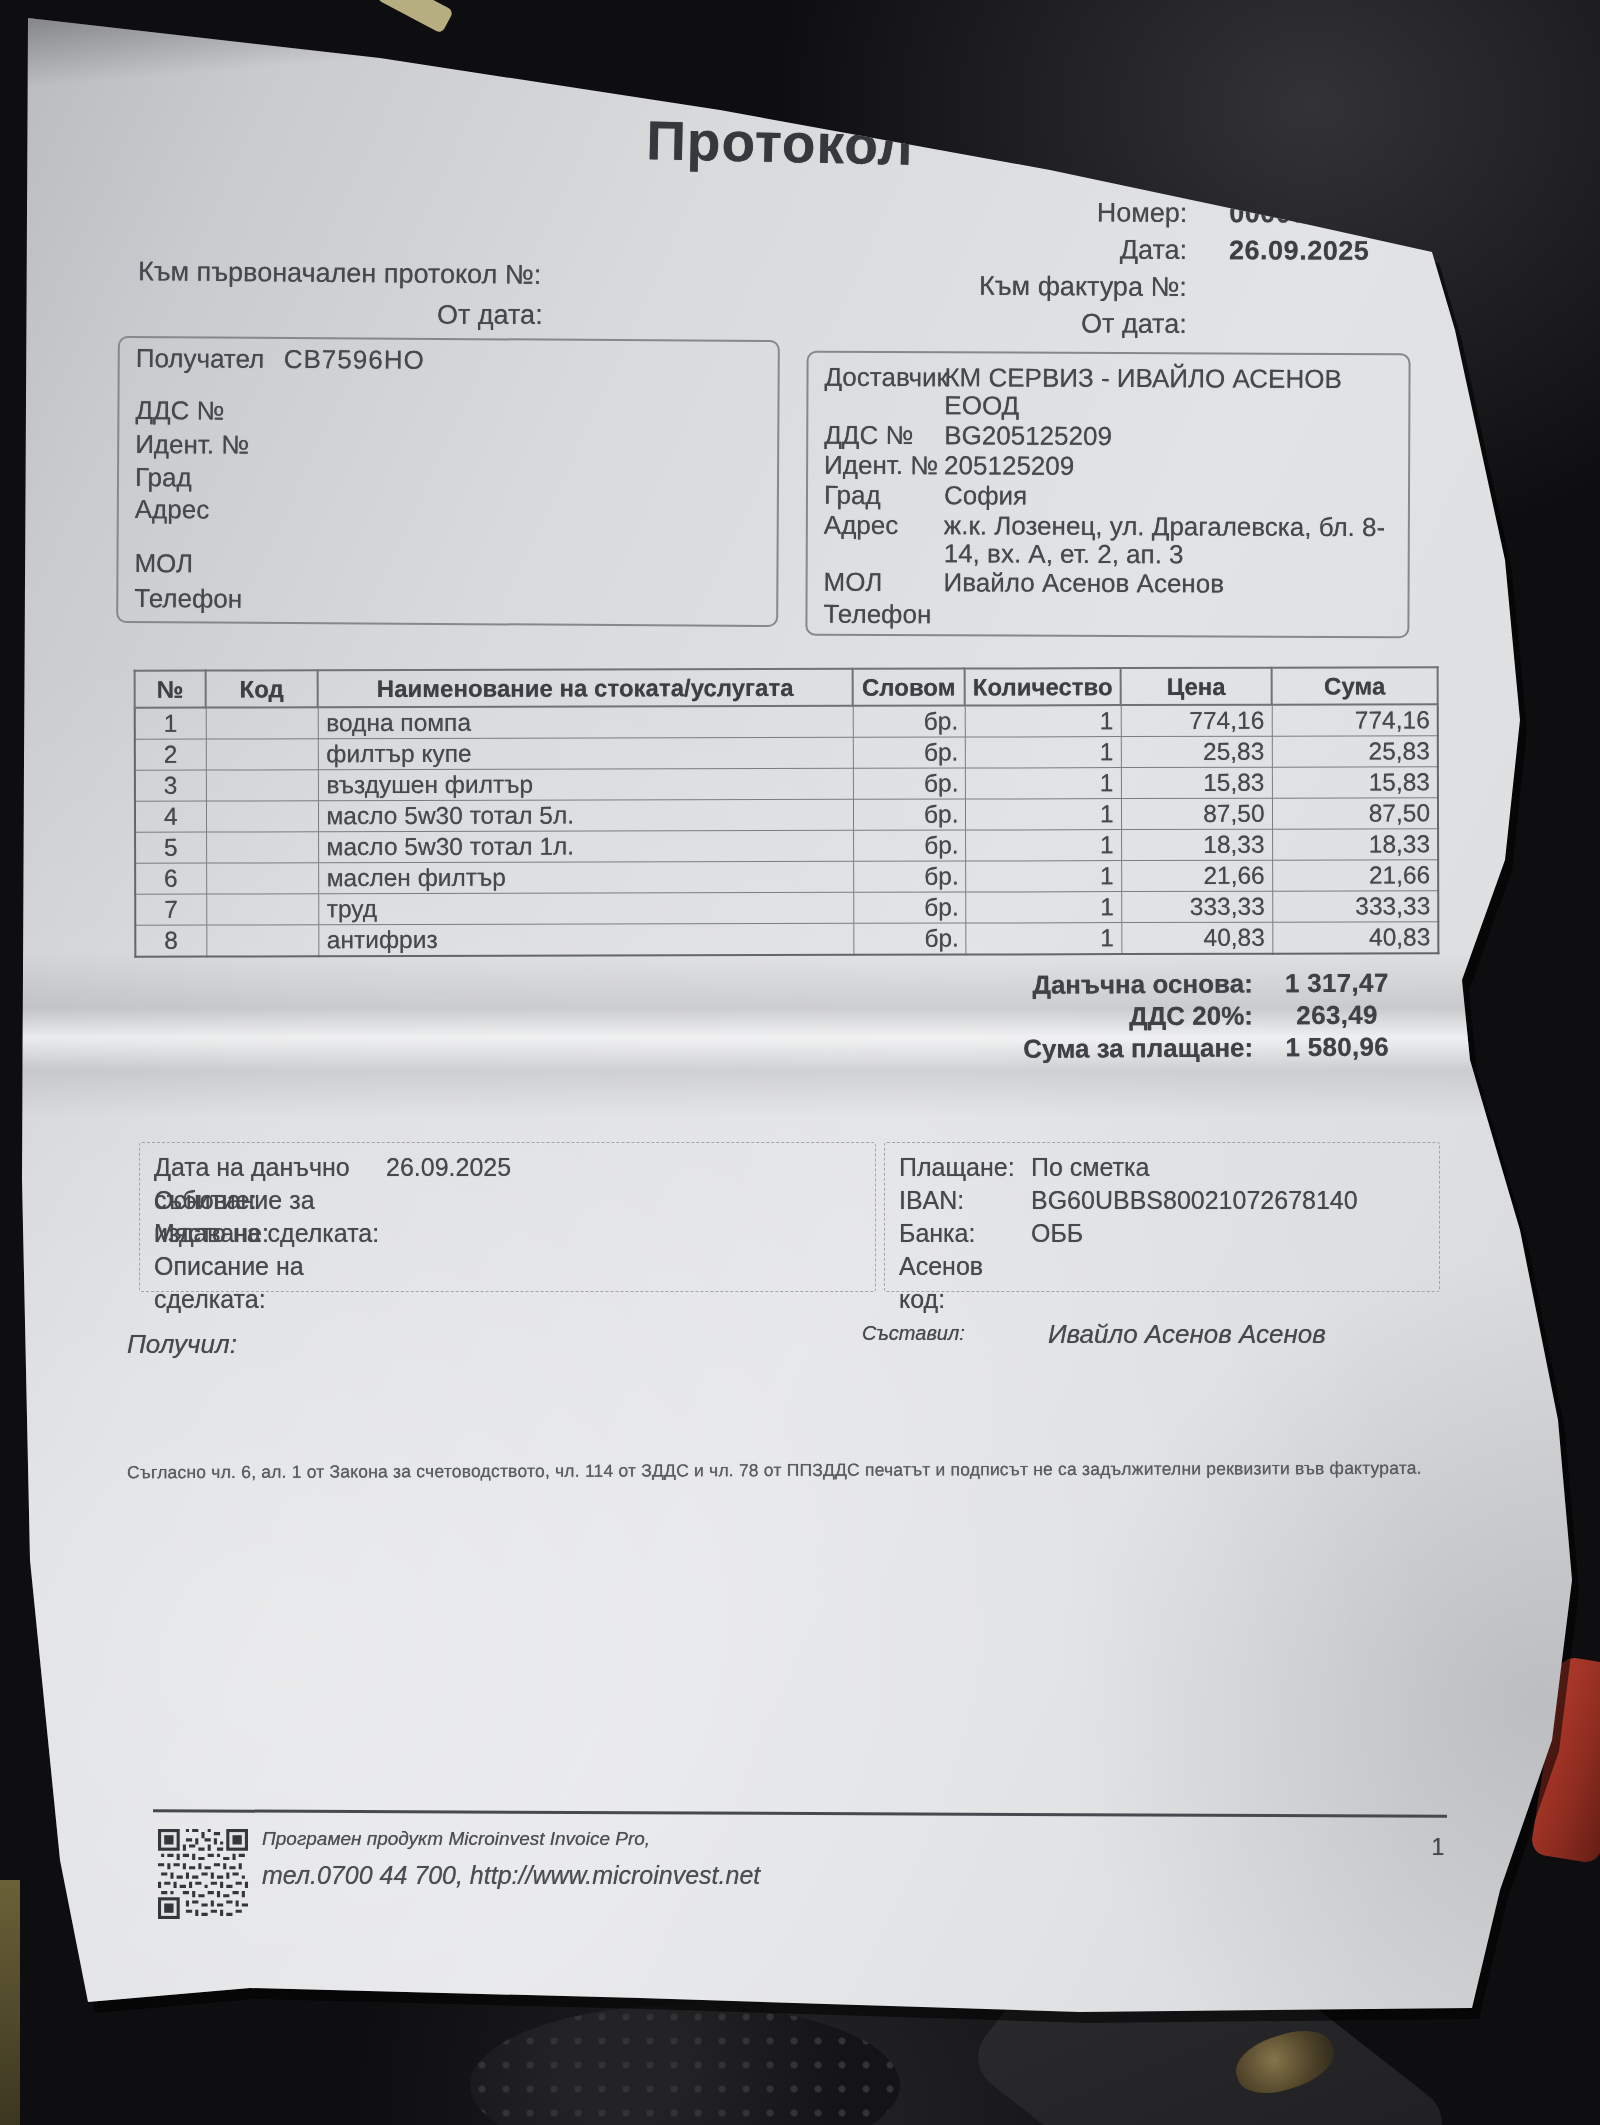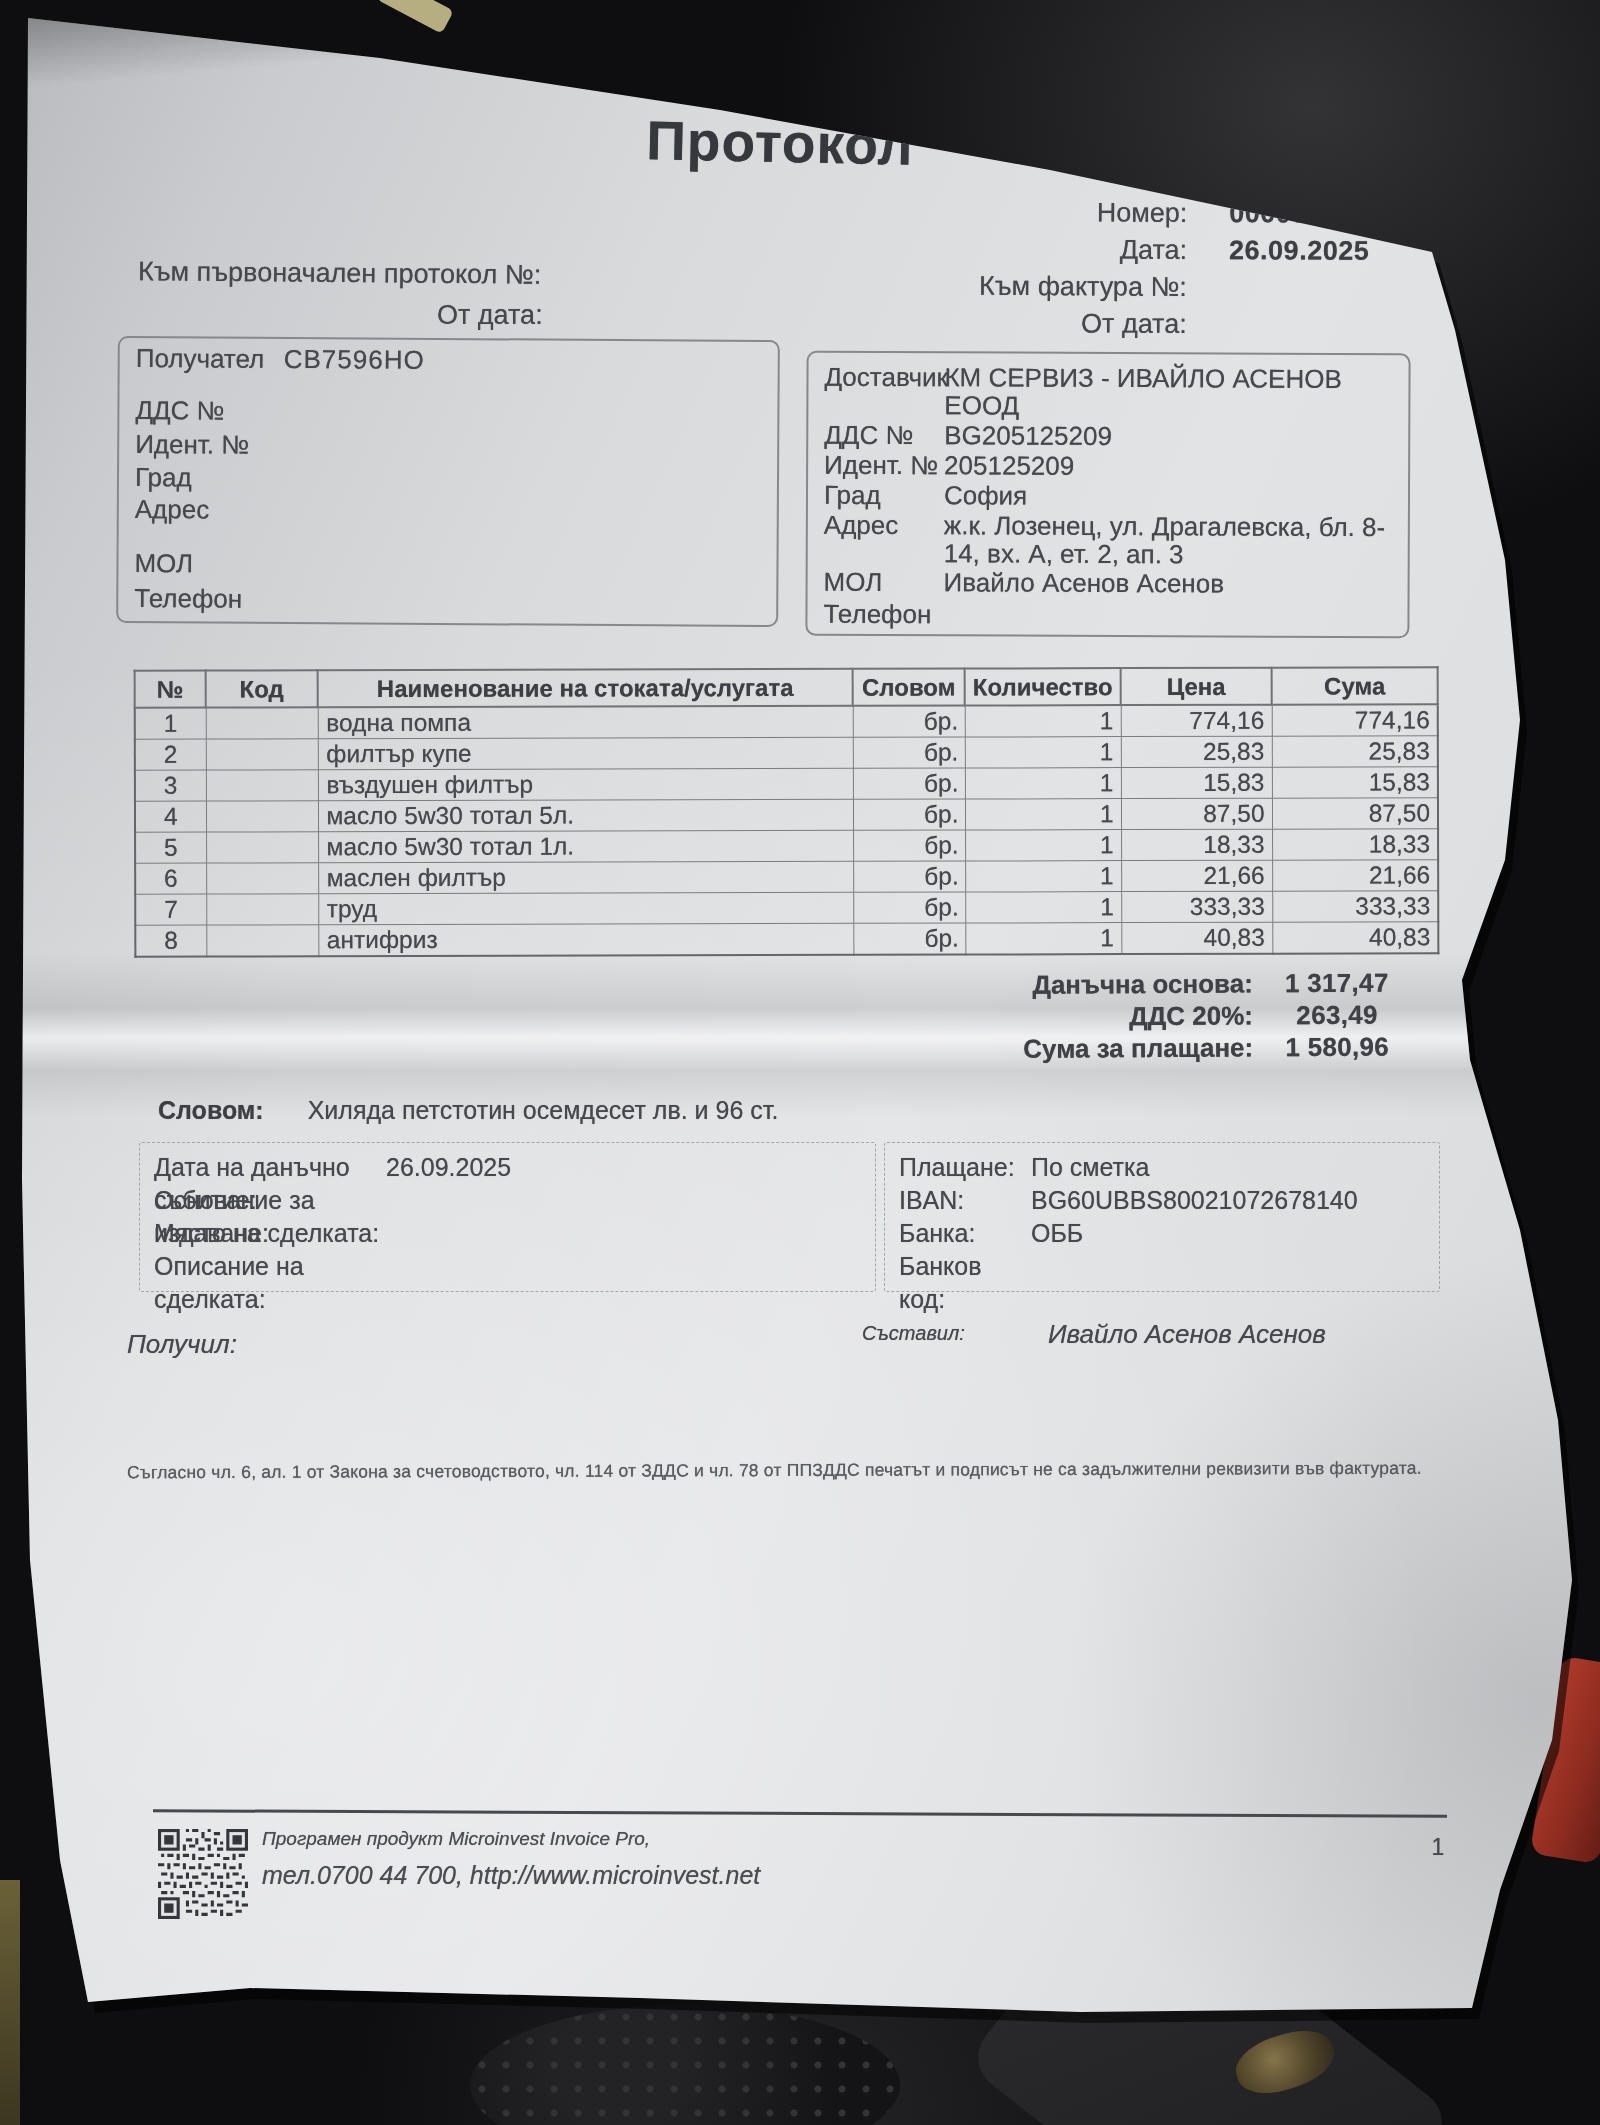--- a/index.html
+++ b/index.html
@@ -302,24 +302,20 @@
     <div class="t-row">
       <span>ДДС 20%:</span>
       <span class="t-value">263,49</span>
     </div>
     <div class="t-row">
       <span>Сума за плащане:</span>
       <span class="t-value">1 580,96</span>
     </div>
   </div>
 
-  <div class="t wording">
-    <span class="b">Словом:</span>
-    <span class="w-val">Хиляда петстотин осемдесет лв. и 96 ст.</span>
-  </div>
 
   <div class="t dbox box-details-left">
     <div class="d-row">
       <span class="d-lbl">Дата на данъчно събитие:</span>
       <span class="d-val">26.09.2025</span>
     </div>
     <div class="d-row">
       <span class="d-lbl">Основание за издаване:</span>
       <span class="d-val"></span>
     </div>
@@ -340,21 +336,21 @@
     </div>
     <div class="d-row">
       <span class="d-lbl">IBAN:</span>
       <span class="d-val">BG60UBBS80021072678140</span>
     </div>
     <div class="d-row">
       <span class="d-lbl">Банка:</span>
       <span class="d-val">ОББ</span>
     </div>
     <div class="d-row">
-      <span class="d-lbl">Банков код:</span>
+      <span class="d-lbl">Асенов код:</span>
       <span class="d-val"></span>
     </div>
   </div>
 
   <div class="t sig-received">Получил:</div>
   <div class="t sig-composed-l">Съставил:</div>
   <div class="t sig-composed-v">Ивайло Асенов Асенов</div>
 
   <div class="t legal">Съгласно чл. 6, ал. 1 от Закона за счетоводството, чл. 114 от ЗДДС и чл. 78 от ППЗДДС печатът и подписът не са задължителни реквизити във фактурата.</div>
 

